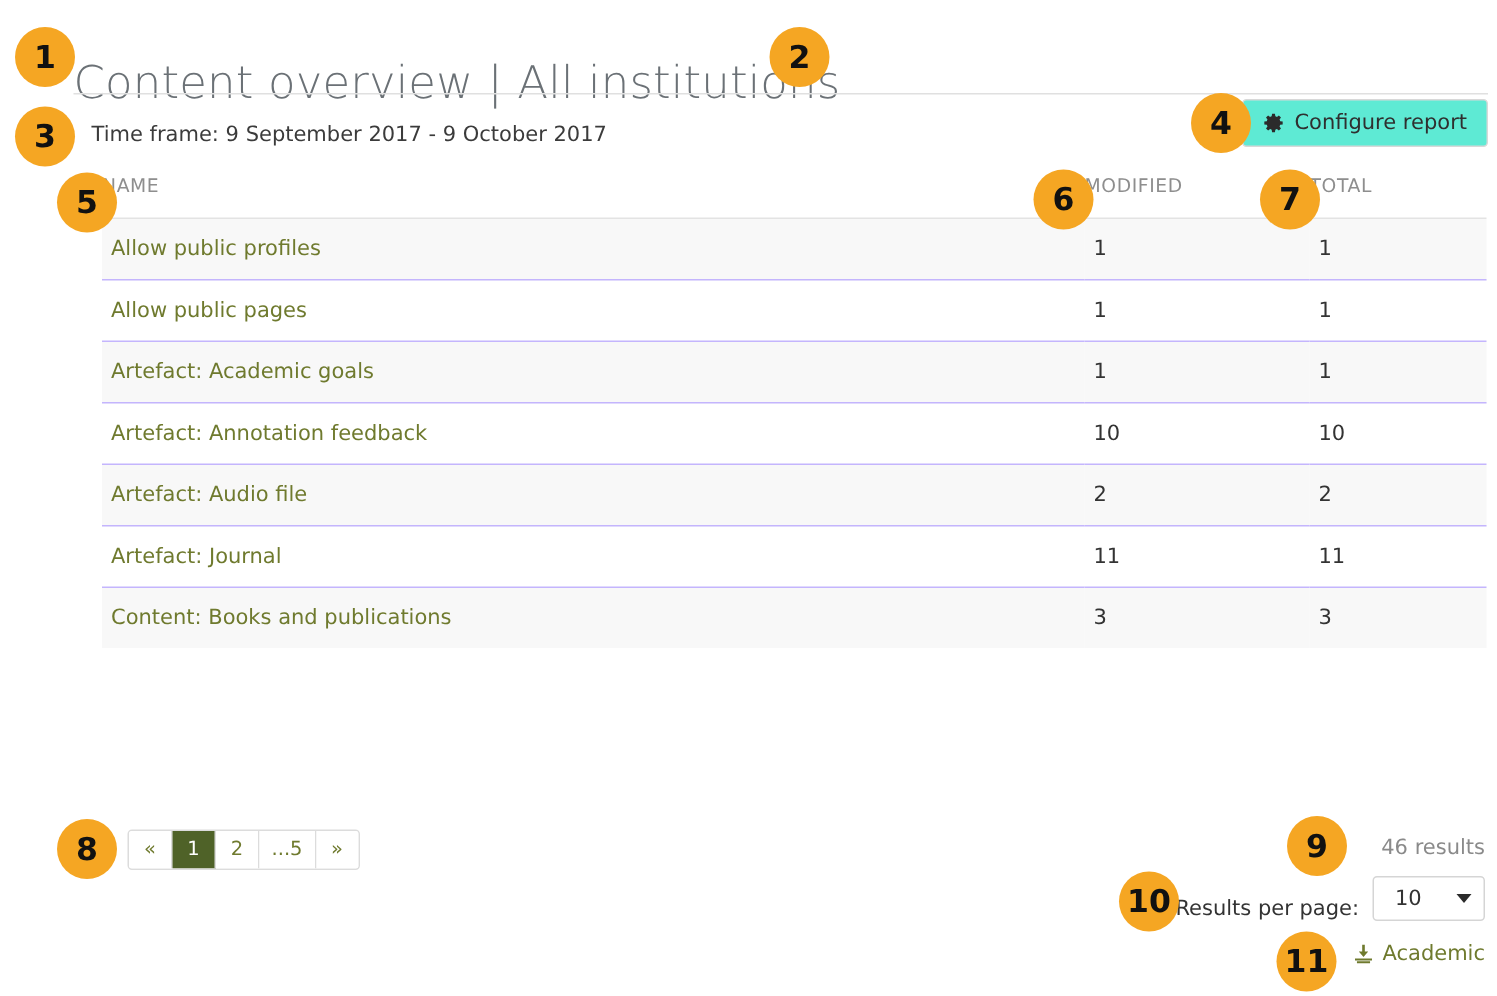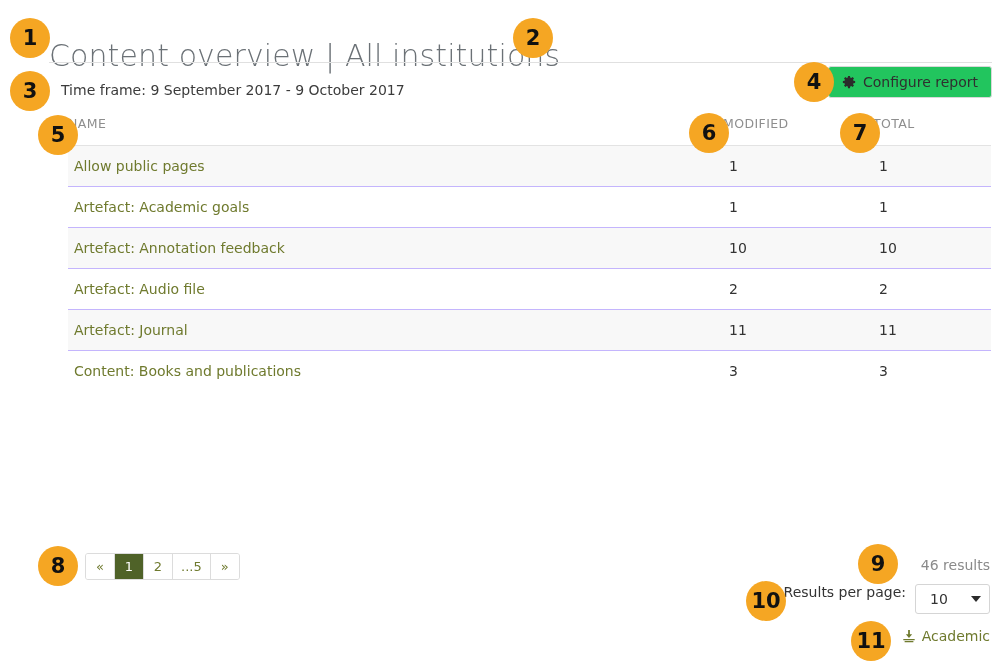--- a/index.html
+++ b/index.html
@@ -50,21 +50,21 @@
   #configure-report-button {
     position: absolute;
     right: 6px;
     top: 66px;
     height: 32px;
     box-sizing: border-box;
     padding: 0 13px;
     display: flex;
     align-items: center;
     gap: 7px;
-    background: #22c55e;
+    background: #5eead4;
     border: 1px solid #d8d8d8;
     border-radius: 3px;
     font-size: 14px;
     color: #2f2f2f;
     cursor: pointer;
     white-space: nowrap;
   }
   #configure-report-button .gear {
     width: 14px;
     height: 14px;
@@ -164,21 +164,21 @@
     top: 557px;
     font-size: 14px;
     color: #8a8a8a;
     white-space: nowrap;
   }
   #results-per-page-row {
     position: absolute;
     right: 8px;
     top: 584px;
     display: flex;
-    align-items: flex-start;
+    align-items: flex-end;
     gap: 9px;
     white-space: nowrap;
   }
   #results-per-page-label {
     font-size: 14px;
     color: #333;
   }
   #results-per-page-select {
     width: 75px;
     height: 30px;
@@ -252,20 +252,25 @@
 
 <table id="report-table">
   <thead>
     <tr>
       <th class="col-name">NAME</th>
       <th class="col-modified">MODIFIED</th>
       <th class="col-total">TOTAL</th>
     </tr>
   </thead>
   <tbody id="table-body">
+      <tr>
+        <td class="cell-name"><a>Allow public profiles</a></td>
+        <td class="cell-num">1</td>
+        <td class="cell-num cell-total">1</td>
+      </tr>
       <tr>
         <td class="cell-name"><a>Allow public pages</a></td>
         <td class="cell-num">1</td>
         <td class="cell-num cell-total">1</td>
       </tr>
       <tr>
         <td class="cell-name"><a>Artefact: Academic goals</a></td>
         <td class="cell-num">1</td>
         <td class="cell-num cell-total">1</td>
       </tr>

